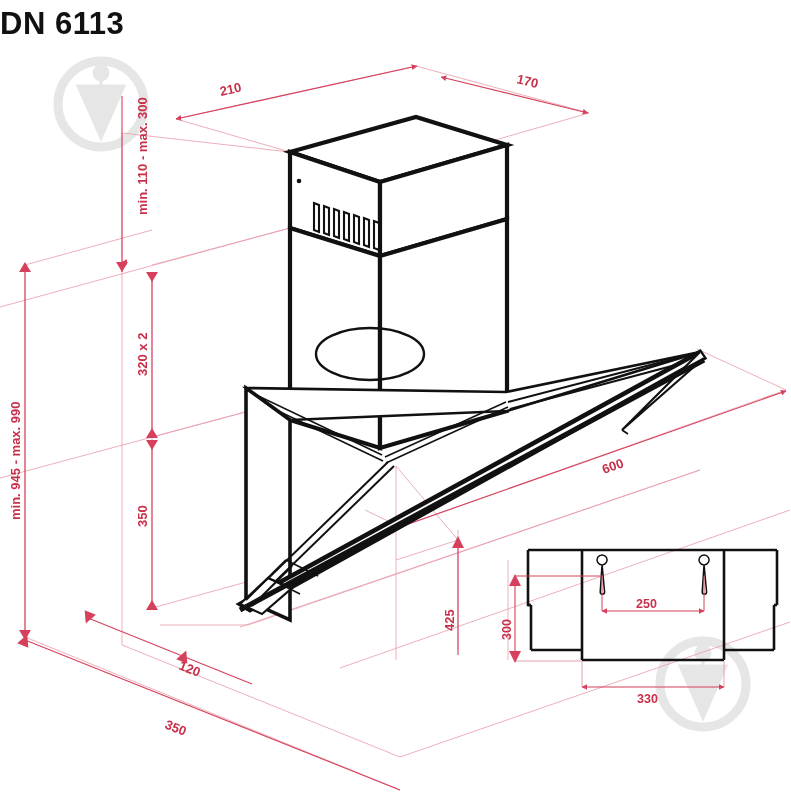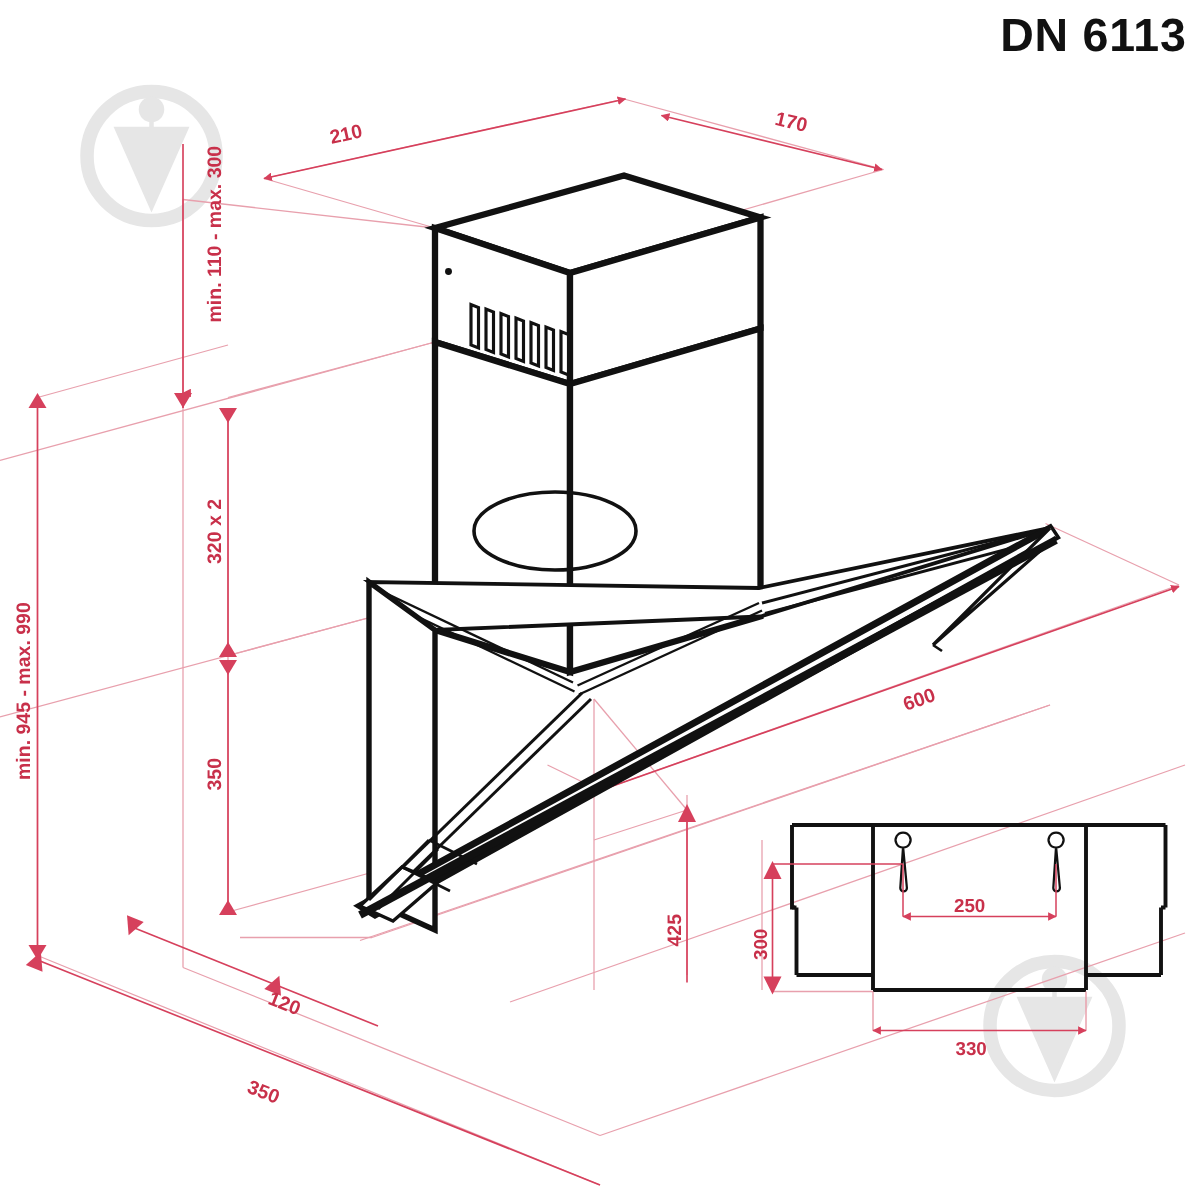--- a/index.html
+++ b/index.html
@@ -18,21 +18,21 @@
     position: relative;
     width: 791px;
     height: 799px;
     background: #ffffff;
   }
   #title {
     position: absolute;
     top: 6px;
     left: 0;
     width: 791px;
-    text-align: right;
+    text-align: left;
     font-family: "Liberation Sans", sans-serif;
     font-size: 31px;
     font-weight: bold;
     letter-spacing: 0.5px;
     color: #111111;
   }
   #drawing {
     position: absolute;
     top: 0;
     left: 0;

